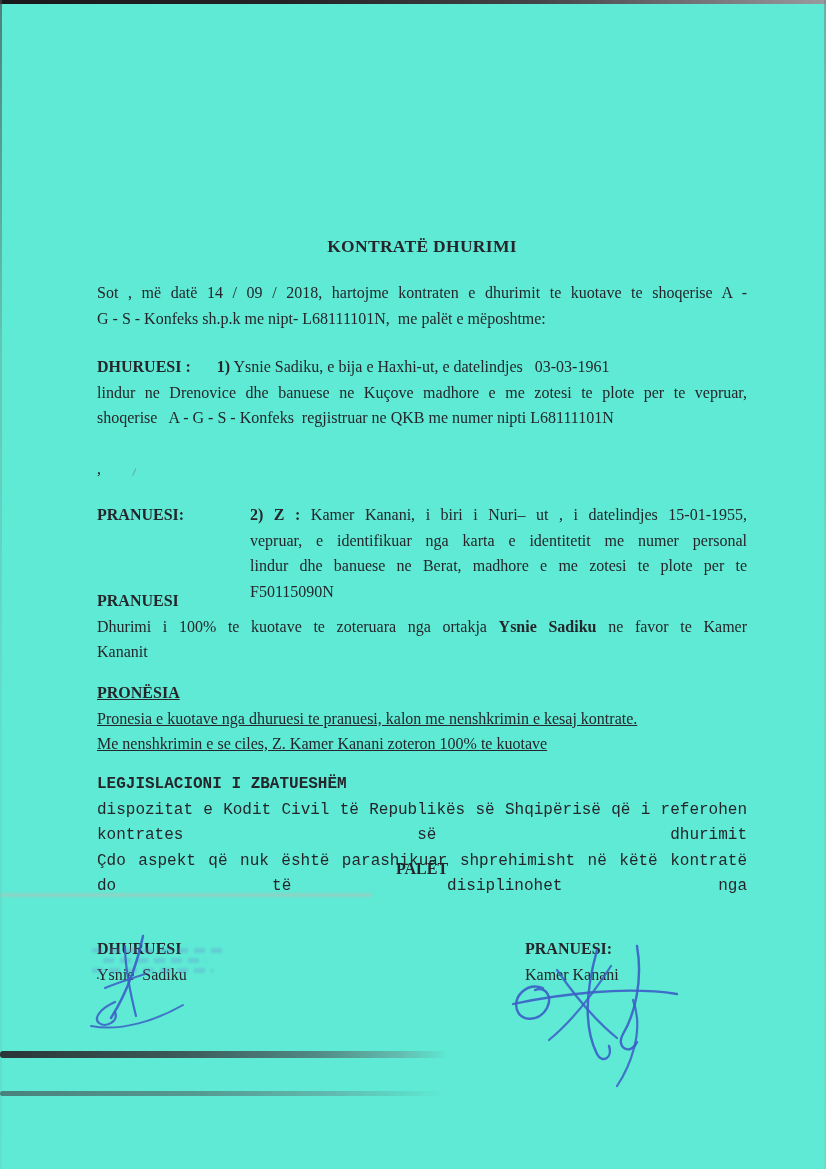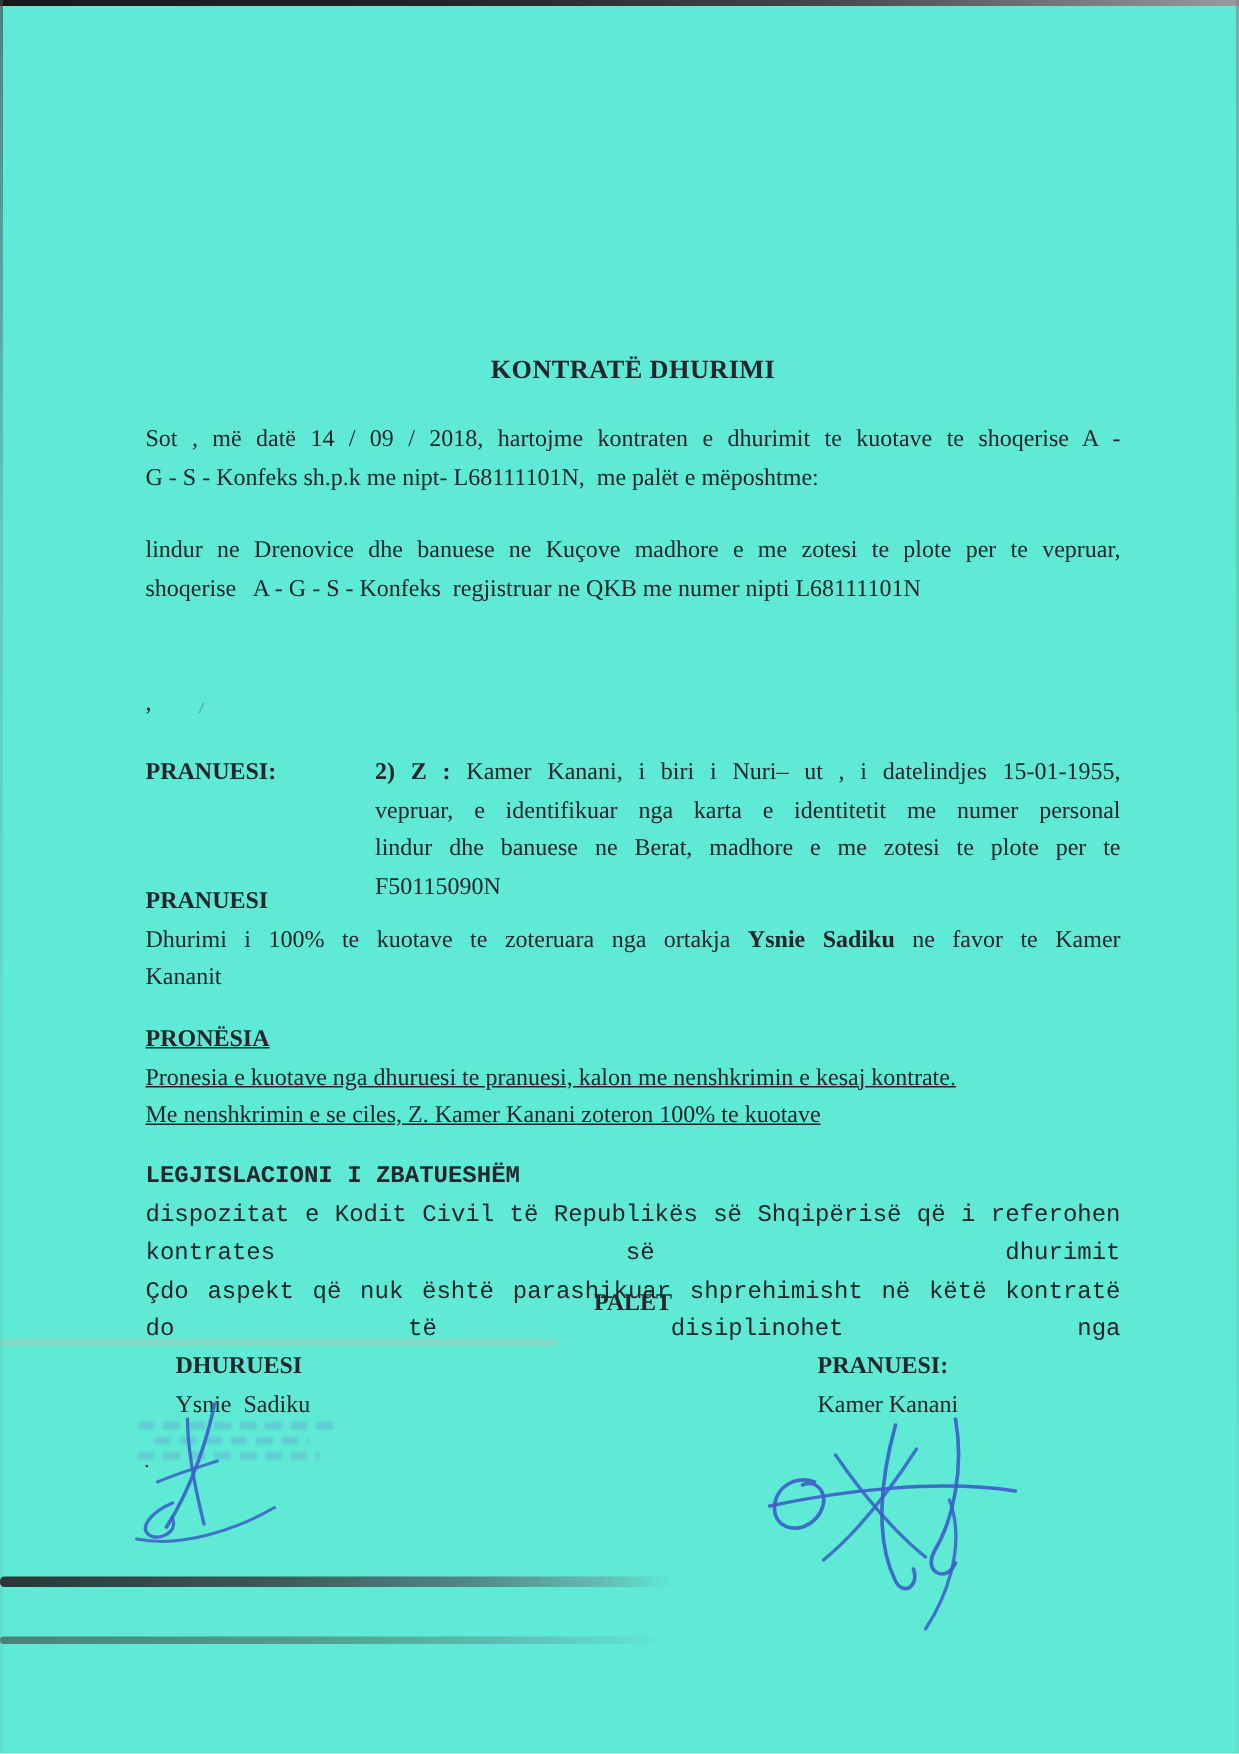--- a/index.html
+++ b/index.html
@@ -52,21 +52,21 @@
   .blk { position:absolute; left:0; width:650px; }
   .ln   { white-space: pre-wrap; }
   .just { white-space: normal; text-align: justify; text-align-last: justify; }
   .b { font-weight: bold; }
   .center { text-align: center; }
   .title { font-size: 17.5px; font-weight: bold; letter-spacing:.3px; }
   .gap-md { display:inline-block; width:26px; }
   .party-row { display:flex; }
   .party-label { width:153px; flex:0 0 153px; }
   .party-text { width:497px; flex:0 0 497px; }
-  .sig-col { position:absolute; top:898px; width:240px;margin-left:20px; }
+  .sig-col { position:absolute; top:936px; width:240px; }
   .sig-left-col { left:0; }
   .sig-right-col { left:428px; }
   
   .sig-svg { position:absolute; overflow:visible; }
   .sig-svg path { fill:none; stroke-linecap:round; stroke-linejoin:round; }
   .stamp {
     position:absolute; left:92px; top:948px; width:132px; height:34px;
     opacity:.32; filter: blur(.8px);
   }
   .stamp-line {
@@ -93,20 +93,21 @@
   <div class="content">
 
     <div class="blk center title" style="top:234px;">KONTRATË DHURIMI</div>
 
     <div class="blk" style="top:280px;">
       <div class="ln just">Sot , më datë   14 /  09 / 2018,  hartojme kontraten e dhurimit te kuotave te shoqerise A -</div>
       <div class="ln">G - S - Konfeks sh.p.k me nipt- L68111101N,  me palët e mëposhtme:</div>
     </div>
 
     <div class="blk" style="top:354px;">
+      <div class="ln"><span class="b">DHURUESI :</span><span class="gap-md"></span><span class="b">1)</span><span> Ysnie Sadiku, e bija e Haxhi-ut, e datelindjes   03-03-1961</span></div>
       <div class="ln just">lindur ne Drenovice dhe banuese ne Kuçove   madhore e me zotesi te plote per te vepruar,</div>
       <div class="ln">shoqerise   A - G - S - Konfeks  regjistruar ne QKB me numer nipti L68111101N</div>
     </div>
 
     <div class="blk" style="top:456px;">,</div>
 
     <div class="blk party-row" style="top:502px;">
       <div class="party-label">
         <span class="b">PRANUESI:</span>
       </div>

